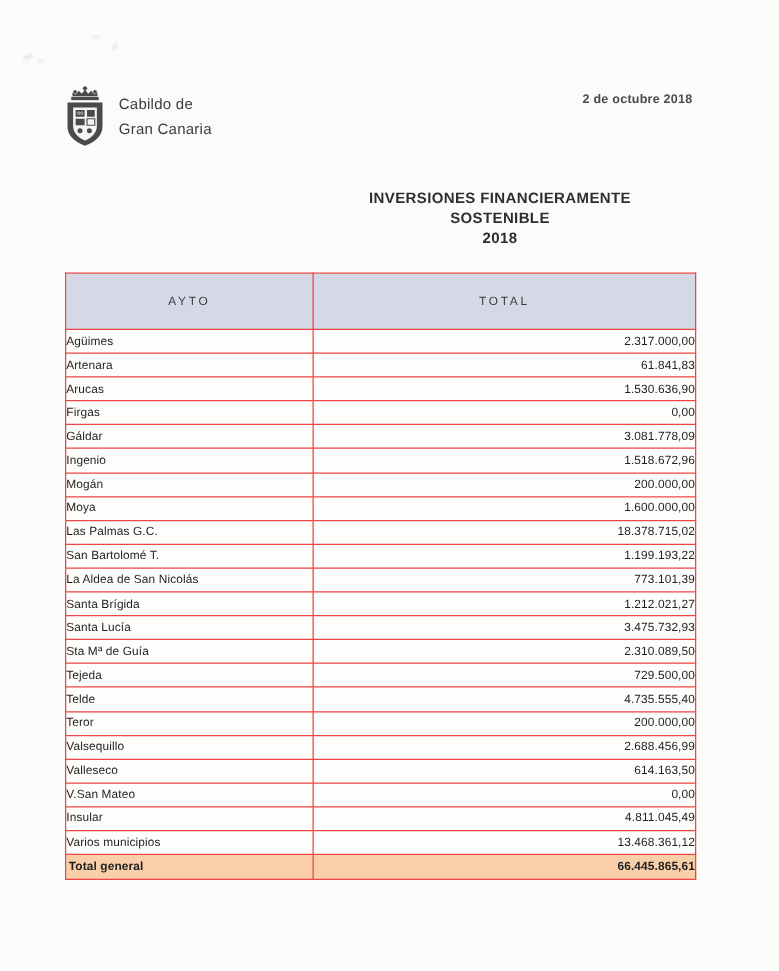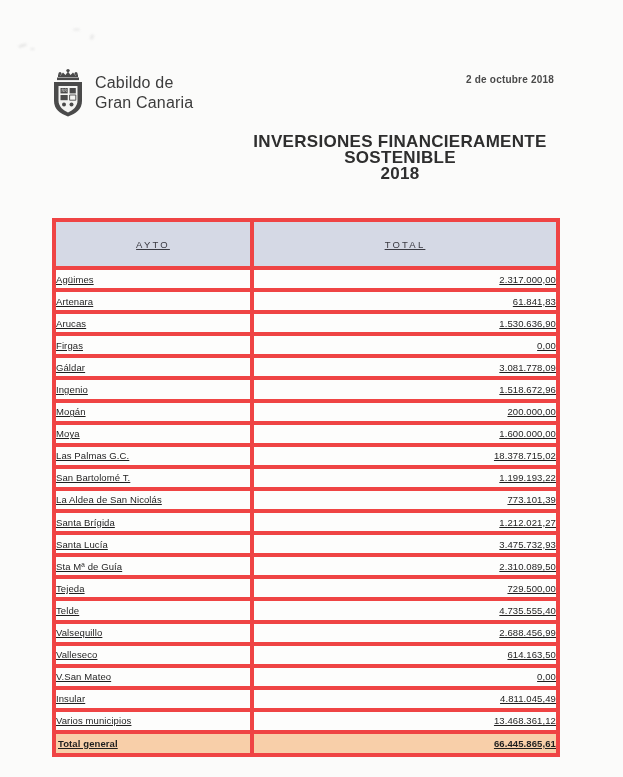--- a/index.html
+++ b/index.html
@@ -36,46 +36,46 @@
     position: absolute;
     left: 50px;
     top: 68px;
     display: flex;
     align-items: center;
     gap: 9px;
   }
   .crest { width: 36px; height: 50px; display: block; }
   .brand-text {
     color: #3c3c3c;
-    font-size: 16px;
+    font-size: 12px;
     line-height: 20px;
     letter-spacing: .2px;
   }
   .brand-text div { white-space: nowrap; }
 
   .doc-date {
     position: absolute;
     left: 440px;
     top: 74px;
     width: 140px;
     text-align: center;
     font-size: 10px;
     font-weight: bold;
     color: #4a4a4a;
     letter-spacing: .2px;
   }
 
   .title-block {
     position: absolute;
     left: 180px;
-    top: 134px;
+    top: 150px;
     width: 440px;
     text-align: center;
     color: #2e2e2e;
-    font-size: 17px;
+    font-size: 12px;
     font-weight: bold;
     letter-spacing: .3px;
     line-height: 16px;
   }
 
   
   .table-wrap {
     position: absolute;
     left: 52px;
     top: 218px;
@@ -84,24 +84,23 @@
   table.fin {
     width: 100%;
     border-collapse: collapse;
     table-layout: fixed;
     color: #1f1f1f;
   }
   table.fin col.c-name { width: 198px; }
   table.fin col.c-total { width: 306px; }
 
   table.fin th, table.fin td {
-    border: 4px solid #ef4444;
+    border: 1px solid #ef4444;
     padding: 0;
     font-weight: normal;
-    text-decoration: underline;
   }
   thead th {
     height: 44px;
     background: #d5d9e5;
     font-size: 9.5px;
     letter-spacing: 2.2px;
     color: #3a3a42;
     text-align: center;
     vertical-align: middle;
   }
@@ -246,20 +245,24 @@
           </tr>
           <tr>
             <td class="name">Tejeda</td>
             <td class="total">729.500,00</td>
           </tr>
           <tr>
             <td class="name">Telde</td>
             <td class="total">4.735.555,40</td>
           </tr>
           <tr>
+            <td class="name">Teror</td>
+            <td class="total">200.000,00</td>
+          </tr>
+          <tr>
             <td class="name">Valsequillo</td>
             <td class="total">2.688.456,99</td>
           </tr>
           <tr>
             <td class="name">Valleseco</td>
             <td class="total">614.163,50</td>
           </tr>
           <tr>
             <td class="name">V.San Mateo</td>
             <td class="total">0,00</td>

